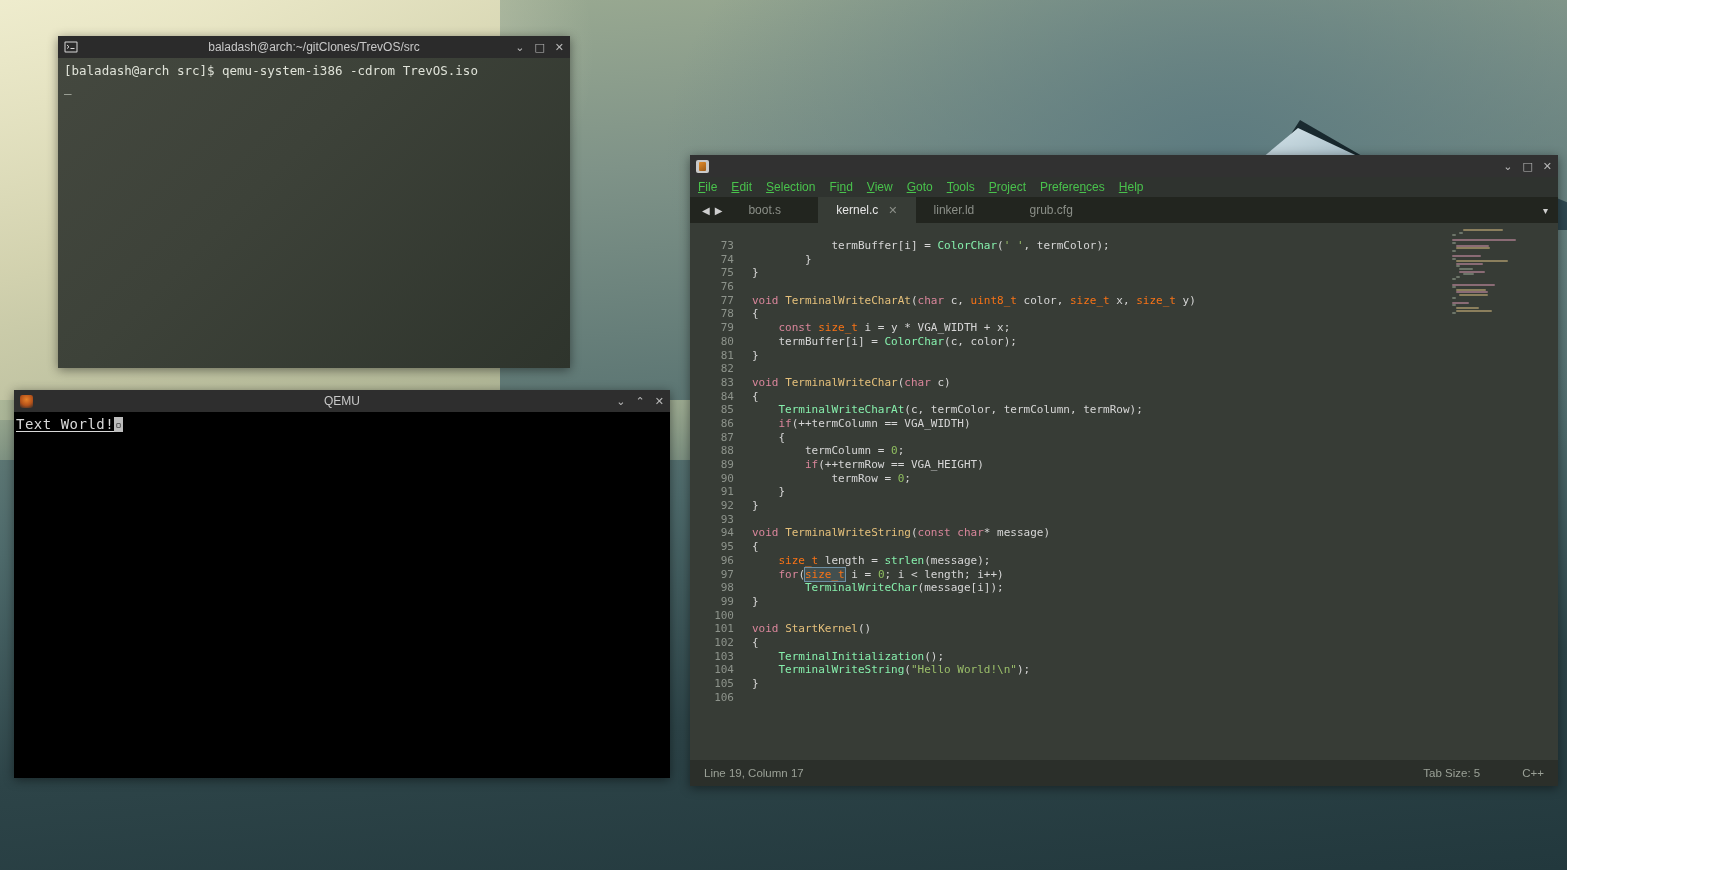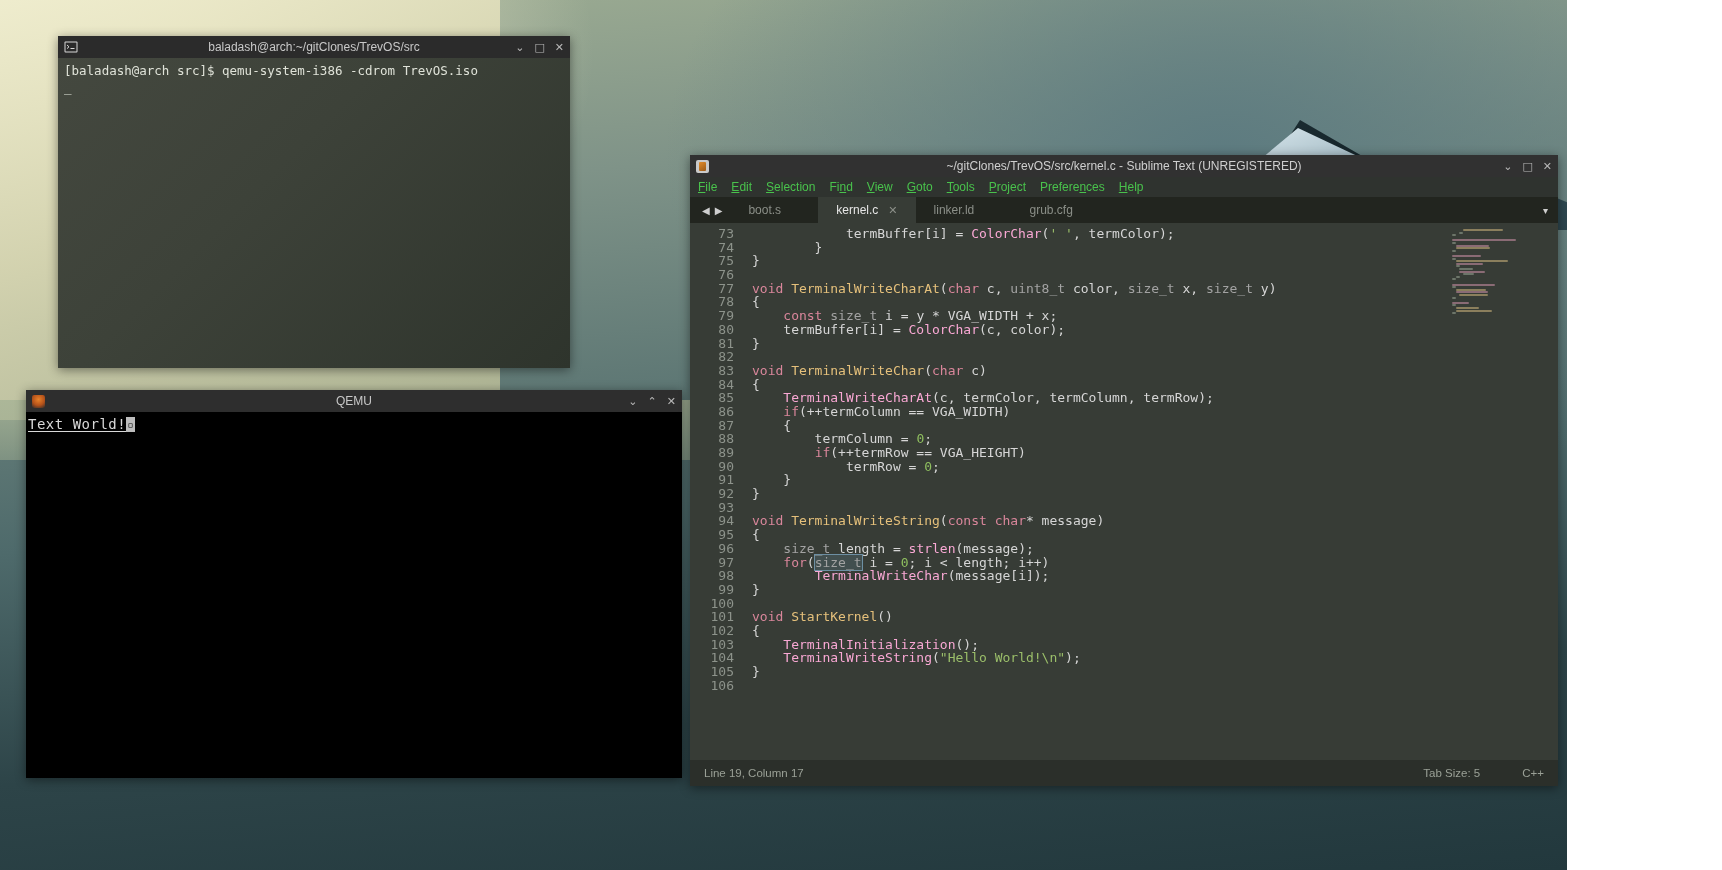--- a/index.html
+++ b/index.html
@@ -62,21 +62,21 @@
   #terminal-window .titlebar { background: #2b2b2b; }
   #terminal-body {
     height: 310px;
     background: linear-gradient(135deg, #44483f 0%, #3d4239 40%, #2e342c 100%);
     padding: 4px 6px;
     font-family: "DejaVu Sans Mono", monospace; font-size: 12.5px;
     color: #dfe2d8; line-height: 17px; overflow: hidden;
   }
 
   
-  #qemu-window { left: 26px; top: 390px; width: 656px; height: 388px; }
+  #qemu-window { left: 14px; top: 390px; width: 656px; height: 388px; }
   #qemu-window .titlebar { background: #2e2e2e; }
   #qemu-body {
     height: 366px; background: #000; color: #d8d8d8;
     font-family: "DejaVu Sans Mono", monospace; font-size: 14px;
     letter-spacing: .5px; padding: 4px 2px; overflow: hidden;
   }
   #qemu-body .vga-line { display: flex; align-items: center; }
   #qemu-body .vga-cursor {
     display: inline-block; width: 9px; height: 15px;
     background: #bdbdbd; color: #000; font-size: 10px;
@@ -129,33 +129,33 @@
     margin-left: auto; padding: 0 10px; display: flex; align-items: center;
     color: #cfcfcf; font-size: 10px; cursor: pointer;
     font-family: "DejaVu Sans", sans-serif;
   }
   #sublime-editor {
     position: relative; height: 537px; background: #373c36; display: flex;
     overflow: hidden;
   }
   #code-area {
     flex: 1; display: flex; font-family: "DejaVu Sans Mono", monospace;
-    font-size: 13px; line-height: 13.7px; padding-top: 4px; overflow: hidden;
+    font-size: 11px; line-height: 13.7px; padding-top: 16px; overflow: hidden;
   }
   #gutter {
     width: 52px; flex: 0 0 52px; text-align: right; padding-right: 8px;
     color: #8d938b; user-select: none;
   }
   #gutter .ln { height: 13.7px; }
   #code-lines { flex: 1; padding-left: 10px; color: #d6d6d6; white-space: pre; }
   #code-lines .cl { height: 13.7px; }
   .tok-kw      { color: #d9869b; }   
   .tok-fn      { color: #e5c07b; }   
-  .tok-call    { color: #f9a8d4; }   
-  .tok-type    { color: #a3a3a3; }   
+  .tok-call    { color: #86efac; }   
+  .tok-type    { color: #f97316; }   
   .tok-num     { color: #8fbf5f; }   
   .tok-str     { color: #9bbf6a; }   
   .tok-plain   { color: #d6d6d6; }
   .tok-sel     { background: rgba(110,150,170,.22); outline: 1px solid #6d8fa3; }
   #minimap {
     width: 108px; flex: 0 0 108px; background: #373c36; padding: 6px 4px 0 2px;
     position: relative; overflow: hidden;
   }
   #minimap-canvas { position: relative; width: 100%; height: 200px; }
   .mm-line { position: absolute; height: 2px; background: #6c7569; border-radius: 1px; }
@@ -214,21 +214,20 @@
       <div class="vga-line">
         <span class="vga-text">Text World!</span>
         <span class="vga-cursor">▫</span>
       </div>
     </div>
   </div>
 
   <div class="window" id="sublime-window">
     <div class="titlebar">
       <span class="win-icon sublime-logo"></span>
-      <span class="title">~/gitClones/TrevOS/src/kernel.c - Sublime Text (UNREGISTERED)</span>
       <span class="win-btns">
         <span class="win-btn">⌄</span>
         <span class="win-btn">□</span>
         <span class="win-btn">✕</span>
       </span>
     </div>
 
     <div id="sublime-menubar">
         <span class="menu-item"><u>F</u>ile</span>
         <span class="menu-item"><u>E</u>dit</span>

